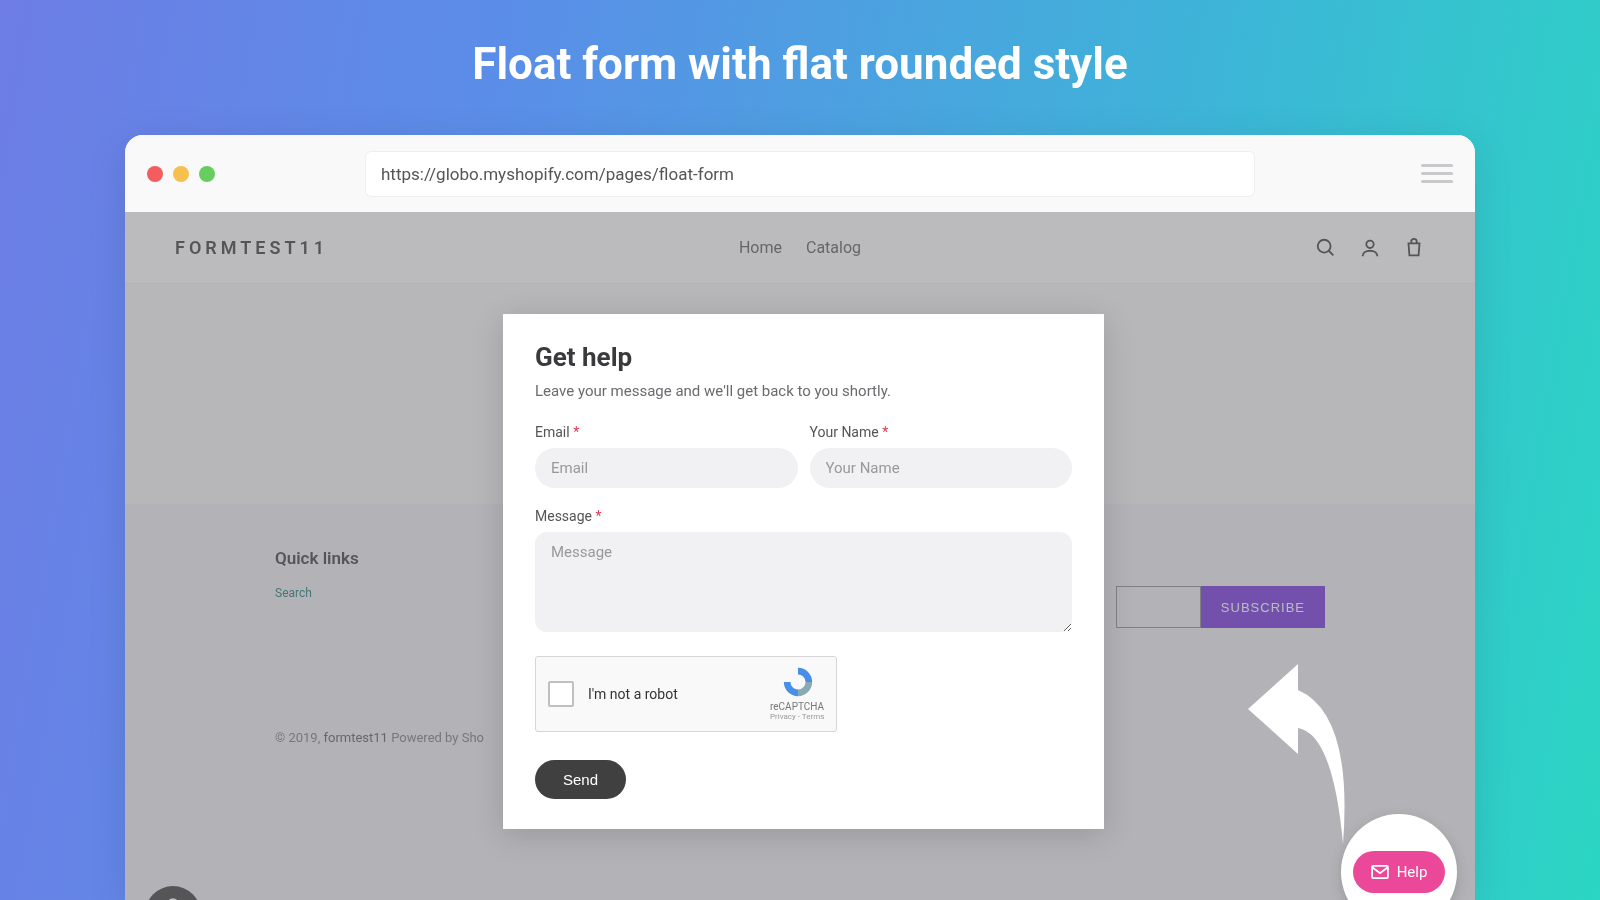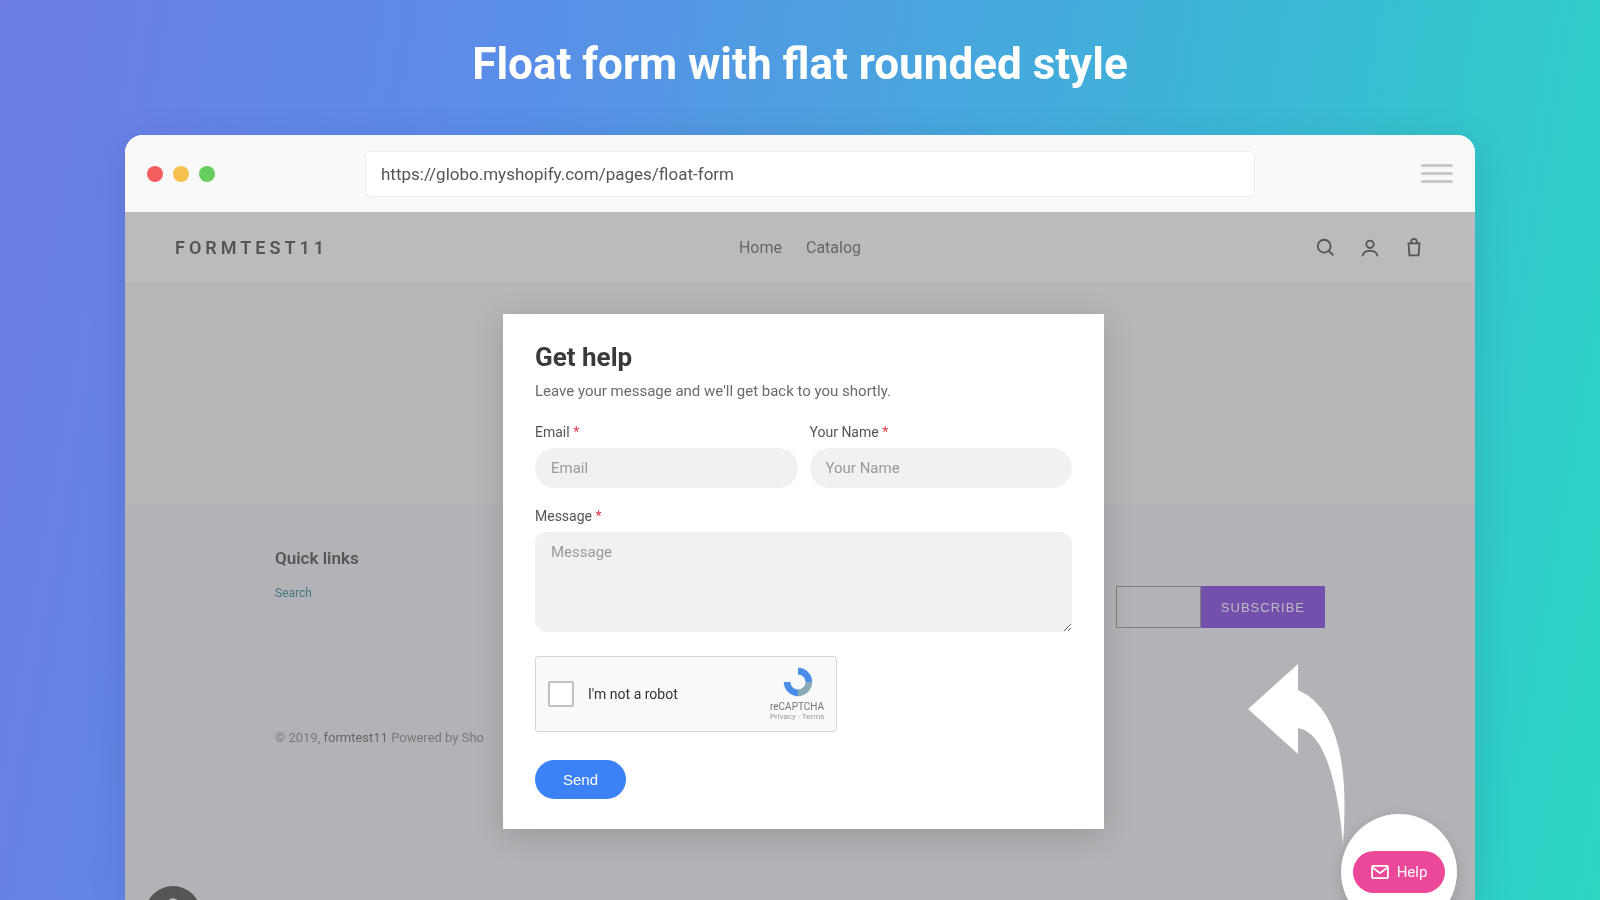--- a/index.html
+++ b/index.html
@@ -128,21 +128,21 @@
   margin-bottom: 28px; margin-top: 6px; position:relative;
 }
 .recaptcha .box{ width:26px; height:26px; border:2px solid #c0c0c0; border-radius:2px; background:#fff; margin-right:14px; cursor:pointer;}
 .recaptcha .txt{ font-size:14px; color:#333; }
 .recaptcha .badge{ position:absolute; right:10px; top:8px; width:56px; }
 .recaptcha .badge .ring{ width:34px; height:34px; margin:0 auto 2px; position:relative; }
 .recaptcha .badge .brand{ font-size:10px; color:#777; line-height:1.1;}
 .recaptcha .badge .brand2{ font-size:8px; color:#999; }
 
 .send-btn{
-  background:#3b82f6; color:#fff; border:none; border-radius:22px;
+  background:#404040; color:#fff; border:none; border-radius:22px;
   padding: 11px 28px; font-size:15px; cursor:pointer;
 }
 
 
 .arrow-svg{ position:absolute; right:112px; top:452px; z-index:6; }
 
 
 .help-bubble{
   position:absolute; right:18px; bottom:-30px; width:116px; height:116px;
   background:#fff; border-radius:50%; z-index:6;

